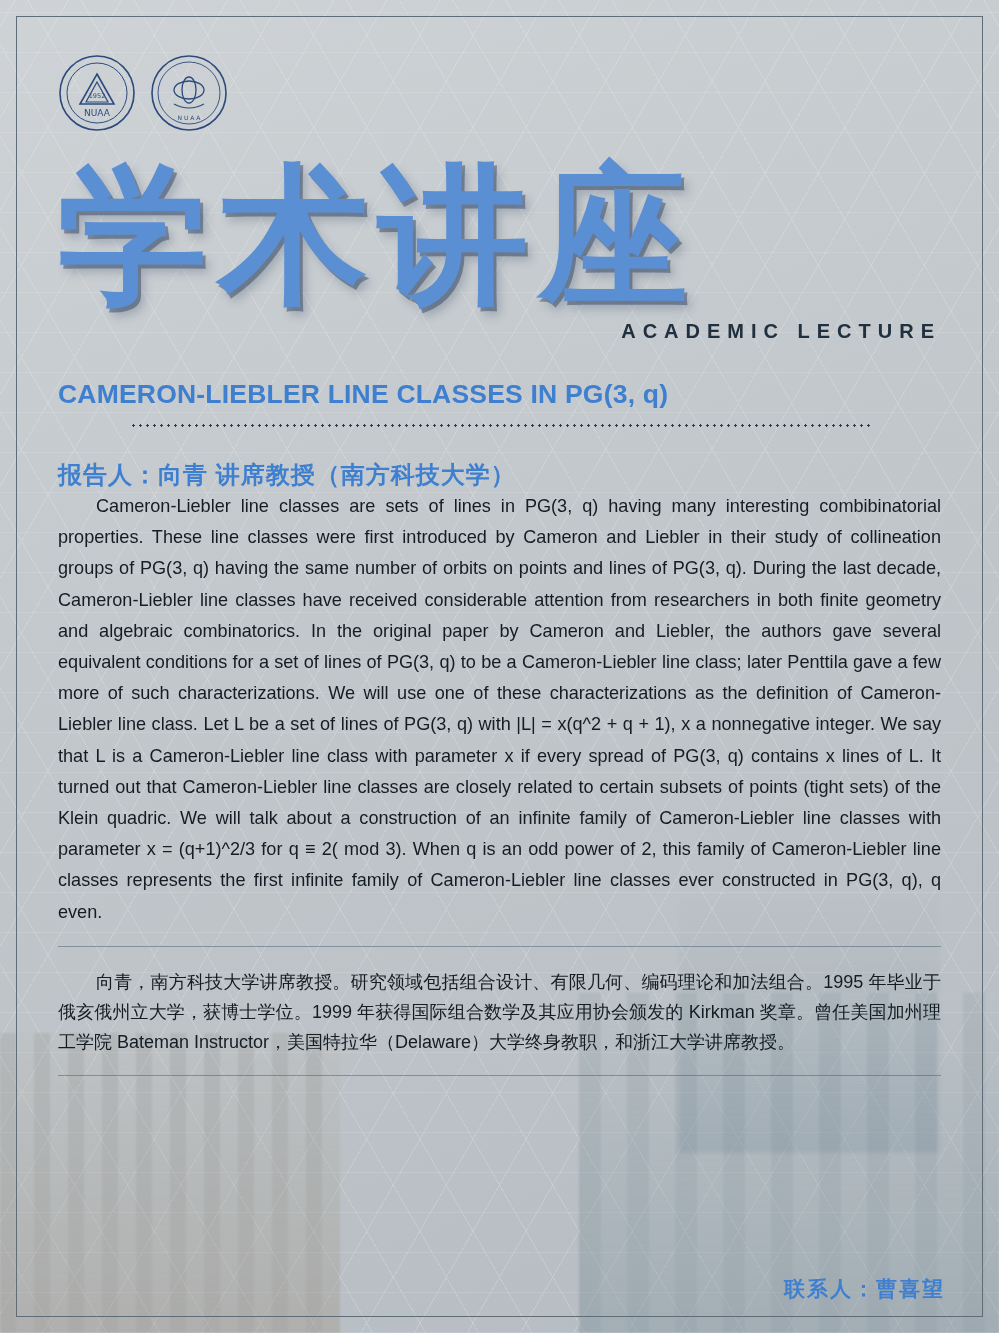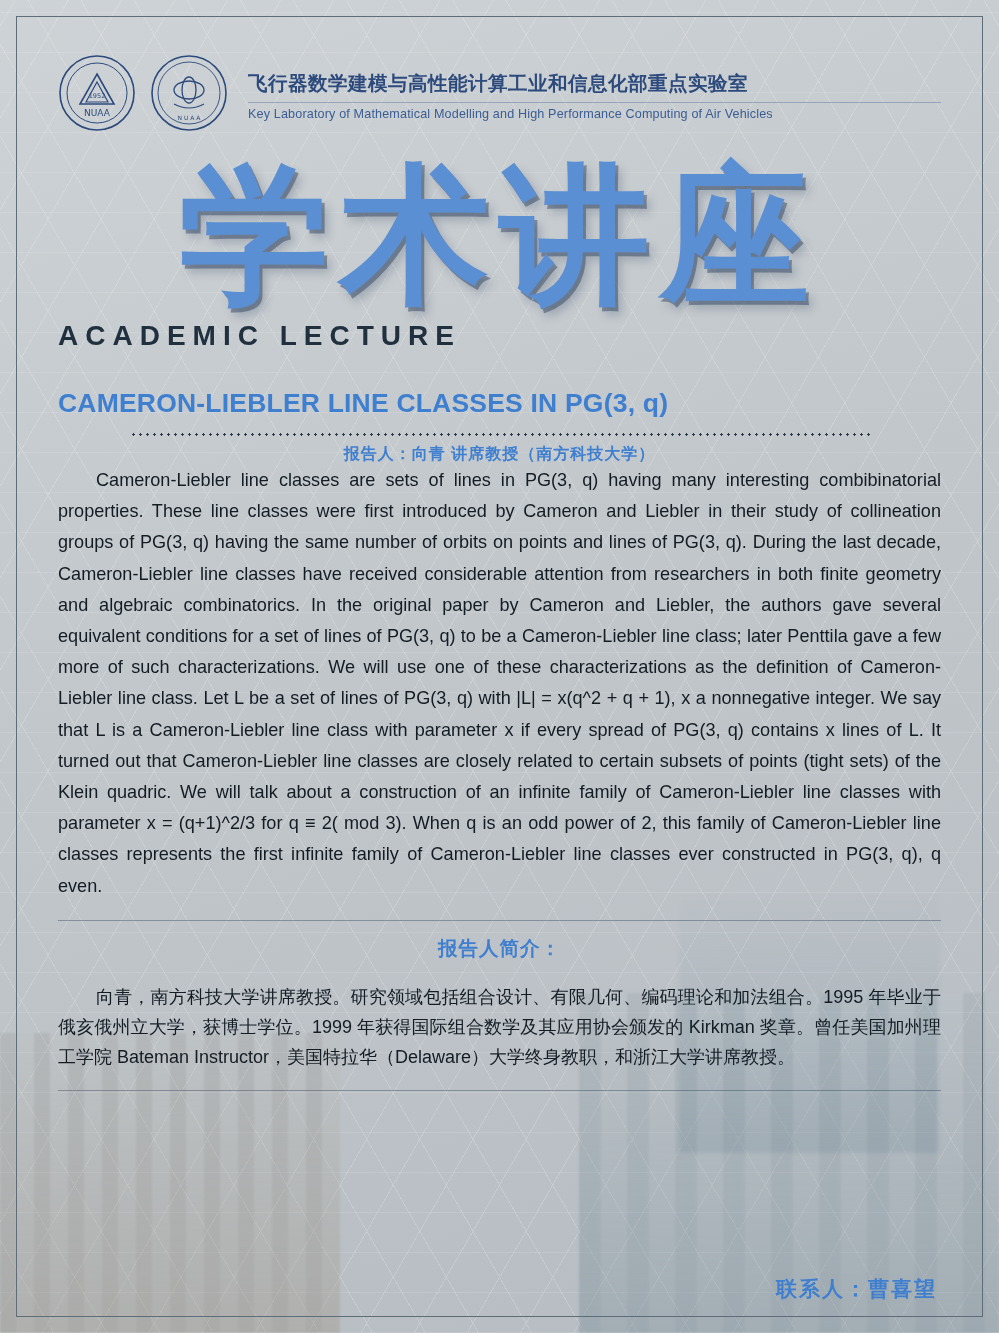--- a/index.html
+++ b/index.html
@@ -109,36 +109,36 @@
     font-size: 12.6px;
     color: #3a5d93;
     letter-spacing: 0.15px;
     white-space: nowrap;
     border-top: 1px solid rgba(60,90,140,0.35);
     padding-top: 4px;
   }
 
   
   .big-title {
-    text-align: center;
+    text-align: left;
     margin-top: 18px;
     font-size: 150px;
     line-height: 1.08;
     font-weight: 700;
     letter-spacing: 10px;
     color: #5b8fd4;
     text-shadow:
       3px 4px 0 rgba(40,60,90,0.45),
       6px 8px 10px rgba(40,60,90,0.25);
     font-family: "DejaVu Sans", sans-serif;
   }
   .sub-title {
-    text-align: left;
+    text-align: right;
     margin-top: 4px;
-    font-size: 28px;
+    font-size: 20px;
     letter-spacing: 7px;
     font-weight: 700;
     color: #20303f;
     font-family: "Liberation Sans", sans-serif;
   }
 
   
   .talk-title {
     text-align: left;
     margin-top: 36px;
@@ -149,23 +149,23 @@
   }
   .dots {
     margin: 14px auto 0;
     width: 740px;
     height: 3px;
     background-image: radial-gradient(circle, #2c3a48 0 1.2px, transparent 1.4px);
     background-size: 7px 3px;
     background-repeat: repeat-x;
   }
   .speaker {
-    text-align: center;
-    margin-top: 8px;
-    font-size: 16px;
+    text-align: left;
+    margin-top: 32px;
+    font-size: 24px;
     font-weight: 700;
     color: #3f7fd0;
     letter-spacing: 1px;
   }
 
   
   .abstract {
     font-size: 18.1px;
     line-height: 31.2px;
     color: #141c24;
@@ -217,21 +217,21 @@
     font-weight: 700;
     white-space: nowrap;
   }
   .log-value {
     margin-left: 2px;
     white-space: nowrap;
   }
 
   .contact {
     position: absolute;
-    right: 62px;
+    right: 54px;
     bottom: 30px;
     font-size: 21px;
     font-weight: 700;
     color: #3f7fd0;
     letter-spacing: 2px;
   }
 </style>
 </head>
 <body>
 
@@ -258,38 +258,33 @@
       <div class="logo">
         <svg width="78" height="78" viewBox="0 0 78 78">
           <circle cx="39" cy="39" r="37" fill="none" stroke="#2c4a7c" stroke-width="1.6"></circle>
           <circle cx="39" cy="39" r="31" fill="none" stroke="#2c4a7c" stroke-width="0.9"></circle>
           <ellipse cx="39" cy="36" rx="15" ry="9" fill="none" stroke="#2c4a7c" stroke-width="1.3"></ellipse>
           <ellipse cx="39" cy="36" rx="7" ry="13" fill="none" stroke="#2c4a7c" stroke-width="1.3"></ellipse>
           <path d="M24 50 Q39 58 54 50" fill="none" stroke="#2c4a7c" stroke-width="1.2"></path>
           <text x="39" y="66" text-anchor="middle" font-size="6" fill="#2c4a7c" font-family="DejaVu Sans, sans-serif">N U A A</text>
         </svg>
       </div>
-      <div class="lab-text">
-        <div class="lab-cn">飞行器数学建模与高性能计算工业和信息化部重点实验室</div>
-        <div class="lab-en">Key Laboratory of Mathematical Modelling and High Performance Computing of Air Vehicles</div>
-      </div>
     </div>
 
     <div class="big-title">学术讲座</div>
     <div class="sub-title">ACADEMIC LECTURE</div>
 
     <div class="talk-title">CAMERON-LIEBLER LINE CLASSES IN PG(3, q)</div>
     <div class="dots"></div>
     <div class="speaker">报告人：向青  讲席教授（南方科技大学）</div>
 
     <div class="abstract">Cameron-Liebler line classes are sets of lines in PG(3, q) having many interesting combibinatorial properties. These line classes were first introduced by Cameron and Liebler in their study of collineation groups of PG(3, q) having the same number of orbits on points and lines of PG(3, q). During the last decade, Cameron-Liebler line classes have received considerable attention from researchers in both finite geometry and algebraic combinatorics. In the original paper by Cameron and Liebler, the authors gave several equivalent conditions for a set of lines of PG(3, q) to be a Cameron-Liebler line class; later Penttila gave a few more of such characterizations. We will use one of these characterizations as the definition of Cameron-Liebler line class. Let L be a set of lines of PG(3, q) with |L| = x(q^2 + q + 1), x a nonnegative integer. We say that L is a Cameron-Liebler line class with parameter x if every spread of PG(3, q) contains x lines of L. It turned out that Cameron-Liebler line classes are closely related to certain subsets of points (tight sets) of the Klein quadric. We will talk about a construction of an infinite family of Cameron-Liebler line classes with parameter x = (q+1)^2/3 for q ≡ 2( mod 3). When q is an odd power of 2, this family of Cameron-Liebler line classes represents the first infinite family of Cameron-Liebler line classes ever constructed in PG(3, q), q even.</div>
 
     <div class="rule"></div>
 
-    <div class="bio-heading">报告人简介：</div>
     <div class="bio-body">向青，南方科技大学讲席教授。研究领域包括组合设计、有限几何、编码理论和加法组合。1995 年毕业于俄亥俄州立大学，获博士学位。1999 年获得国际组合数学及其应用协会颁发的 Kirkman 奖章。曾任美国加州理工学院 Bateman Instructor，美国特拉华（Delaware）大学终身教职，和浙江大学讲席教授。</div>
 
     <div class="rule"></div>
 
   </div>
 
   <div class="contact">联系人：曹喜望</div>
 </div>
 
 </body></html>

